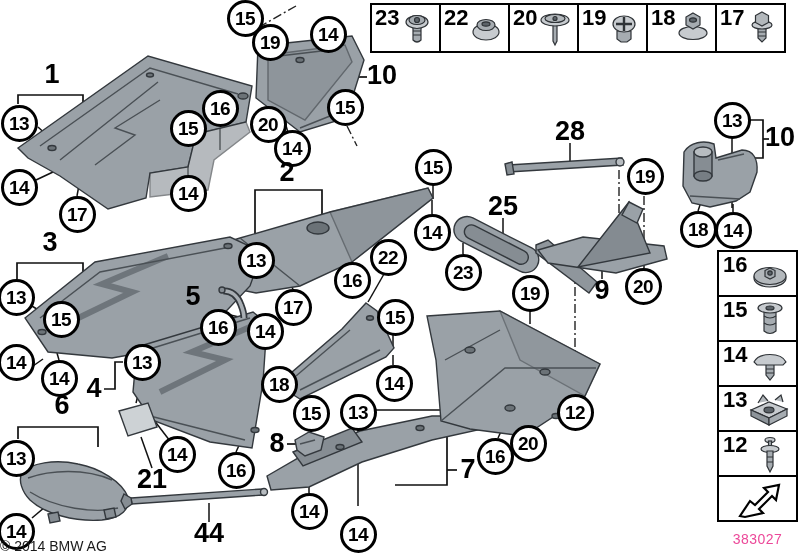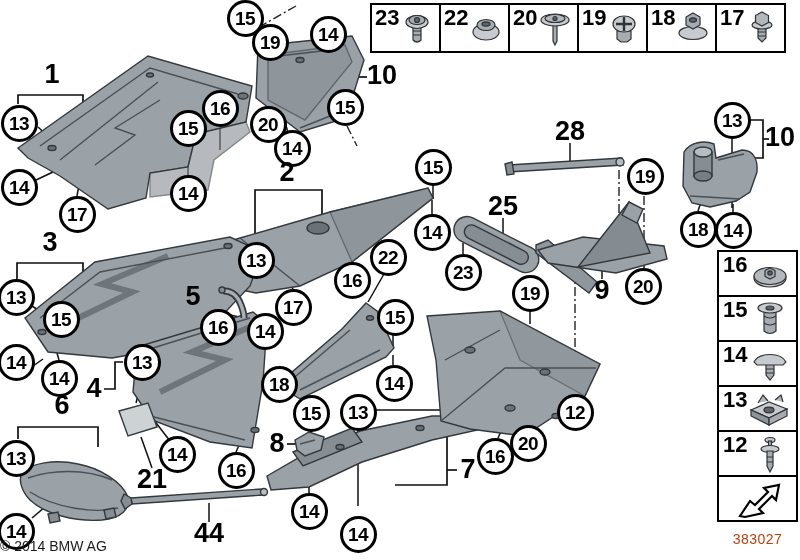--- a/index.html
+++ b/index.html
@@ -15,21 +15,21 @@
   .lbox{position:relative;width:71px;height:50px;border:2px solid #000;margin-left:-2px;
         background:#fff;box-sizing:border-box;}
   .lbox .num{position:absolute;left:3px;top:0px;font-size:22px;font-weight:700;}
   .lbox svg{position:absolute;right:0px;top:3px;}
   .legend-right{position:absolute;left:717px;top:252px;}
   .rbox{position:relative;width:81px;height:47px;border:2px solid #000;margin-top:-2px;
         background:#fff;box-sizing:border-box;}
   .rbox .num{position:absolute;left:4px;top:0px;font-size:22px;font-weight:700;}
   .rbox svg{position:absolute;right:2px;top:2px;}
   .catalog-number{position:absolute;left:717px;top:531px;width:81px;text-align:center;
-                  font-size:14px;color:#c2410c;letter-spacing:.5px;}
+                  font-size:14px;color:#ec4899;letter-spacing:.5px;}
   .copyright{position:absolute;left:0;top:538px;font-size:14px;color:#1a1a1a;}
 </style>
 </head>
 <body>
 
 <div id="stage">
 
   <svg id="art" width="800" height="560" viewBox="0 0 800 560">
     <defs></defs>
 

